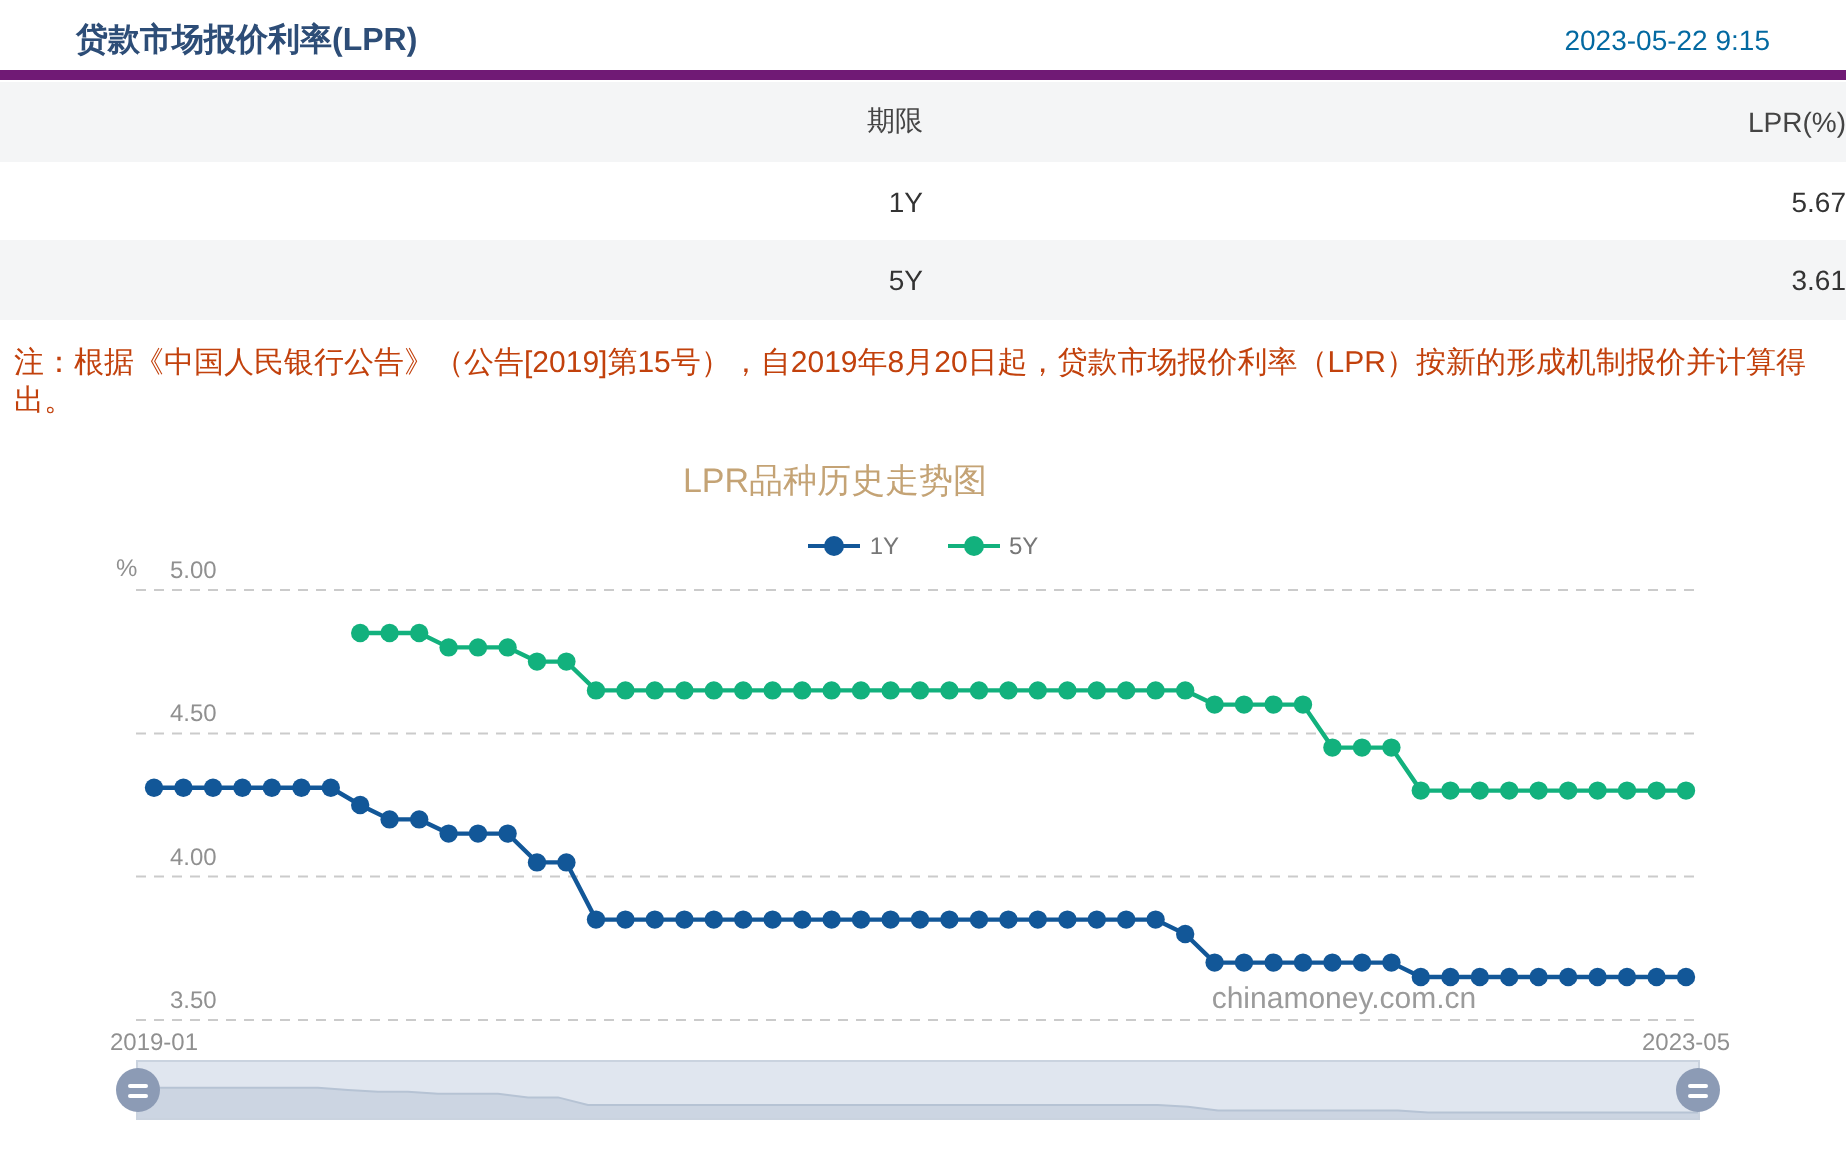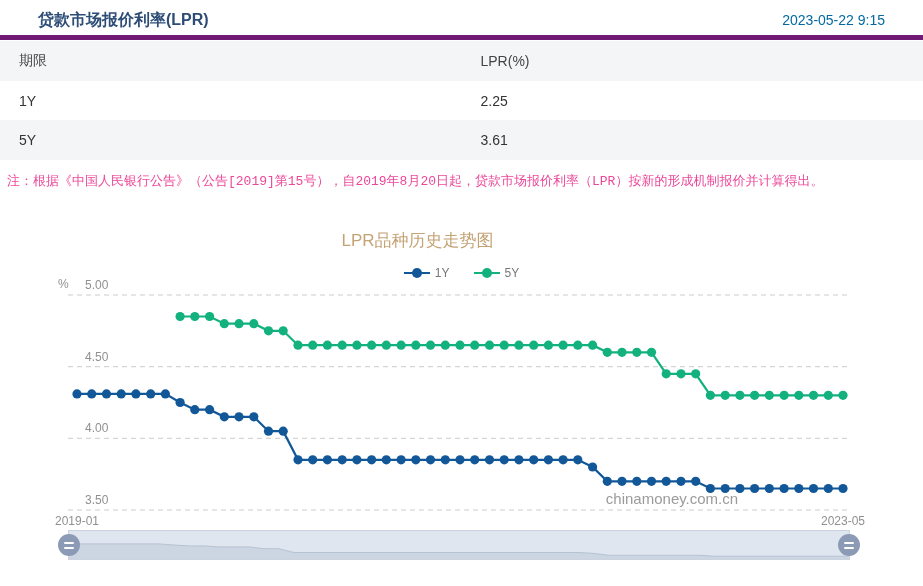--- a/index.html
+++ b/index.html
@@ -8,25 +8,25 @@
 
   
   .hdr{position:absolute;top:0;left:0;width:923px;height:40px;border-bottom:5px solid #701a75;box-sizing:border-box;}
   .hdr-title{position:absolute;left:38px;top:10px;font-size:16px;font-weight:bold;color:#2d4d77;}
   .hdr-time{position:absolute;right:38px;top:12px;font-size:14px;color:#0369a1;}
 
   
   .tbl{position:absolute;top:41px;left:0;width:923px;}
   .t-row{display:flex;height:39.7px;align-items:center;}
   .t-row.gray{background:#f4f5f6;}
-  .t-cell{width:50%;text-align:left;font-size:14px;color:#333;margin-left:19px;}
+  .t-cell{width:50%;text-align:right;font-size:14px;color:#333;margin-left:19px;}
   .t-head .t-cell{color:#444;}
 
   
-  .note{position:absolute;top:172px;left:7px;width:910px;font-size:13px;color:#ec4899;font-family:Liberation Mono, monospace;}
+  .note{position:absolute;top:172px;left:7px;width:910px;font-size:15px;color:#c2410c;}
 
   
   .chart-title{position:absolute;top:229px;left:0;width:835px;text-align:center;font-size:17px;color:#c4a375;}
   .legend{position:absolute;top:266px;left:0;width:923px;display:flex;justify-content:center;gap:24px;}
   .legend-item{display:flex;align-items:center;cursor:pointer;}
   .lg-marker{position:relative;width:26px;height:10px;display:inline-block;}
   .lg-line{position:absolute;left:0;top:4px;width:26px;height:2px;background:#888;}
   .lg-dot{position:absolute;left:8px;top:0;width:10px;height:10px;border-radius:50%;background:#888;}
   .lg-label{margin-left:5px;font-size:12px;color:#777;}
   .chart-svg{position:absolute;top:268px;left:0;}
@@ -53,21 +53,21 @@
     <div class="hdr-time">2023-05-22 9:15</div>
   </div>
 
   <div class="tbl">
     <div class="t-row t-head gray">
       <div class="t-cell">期限</div>
       <div class="t-cell">LPR(%)</div>
     </div>
     <div class="t-row">
       <div class="t-cell">1Y</div>
-      <div class="t-cell">2.25</div>
+      <div class="t-cell">5.67</div>
     </div>
     <div class="t-row gray">
       <div class="t-cell">5Y</div>
       <div class="t-cell">3.61</div>
     </div>
   </div>
 
   <div class="note">注：根据《中国人民银行公告》（公告[2019]第15号），自2019年8月20日起，贷款市场报价利率（LPR）按新的形成机制报价并计算得出。</div>
 
   <div class="chart-title">LPR品种历史走势图</div>

